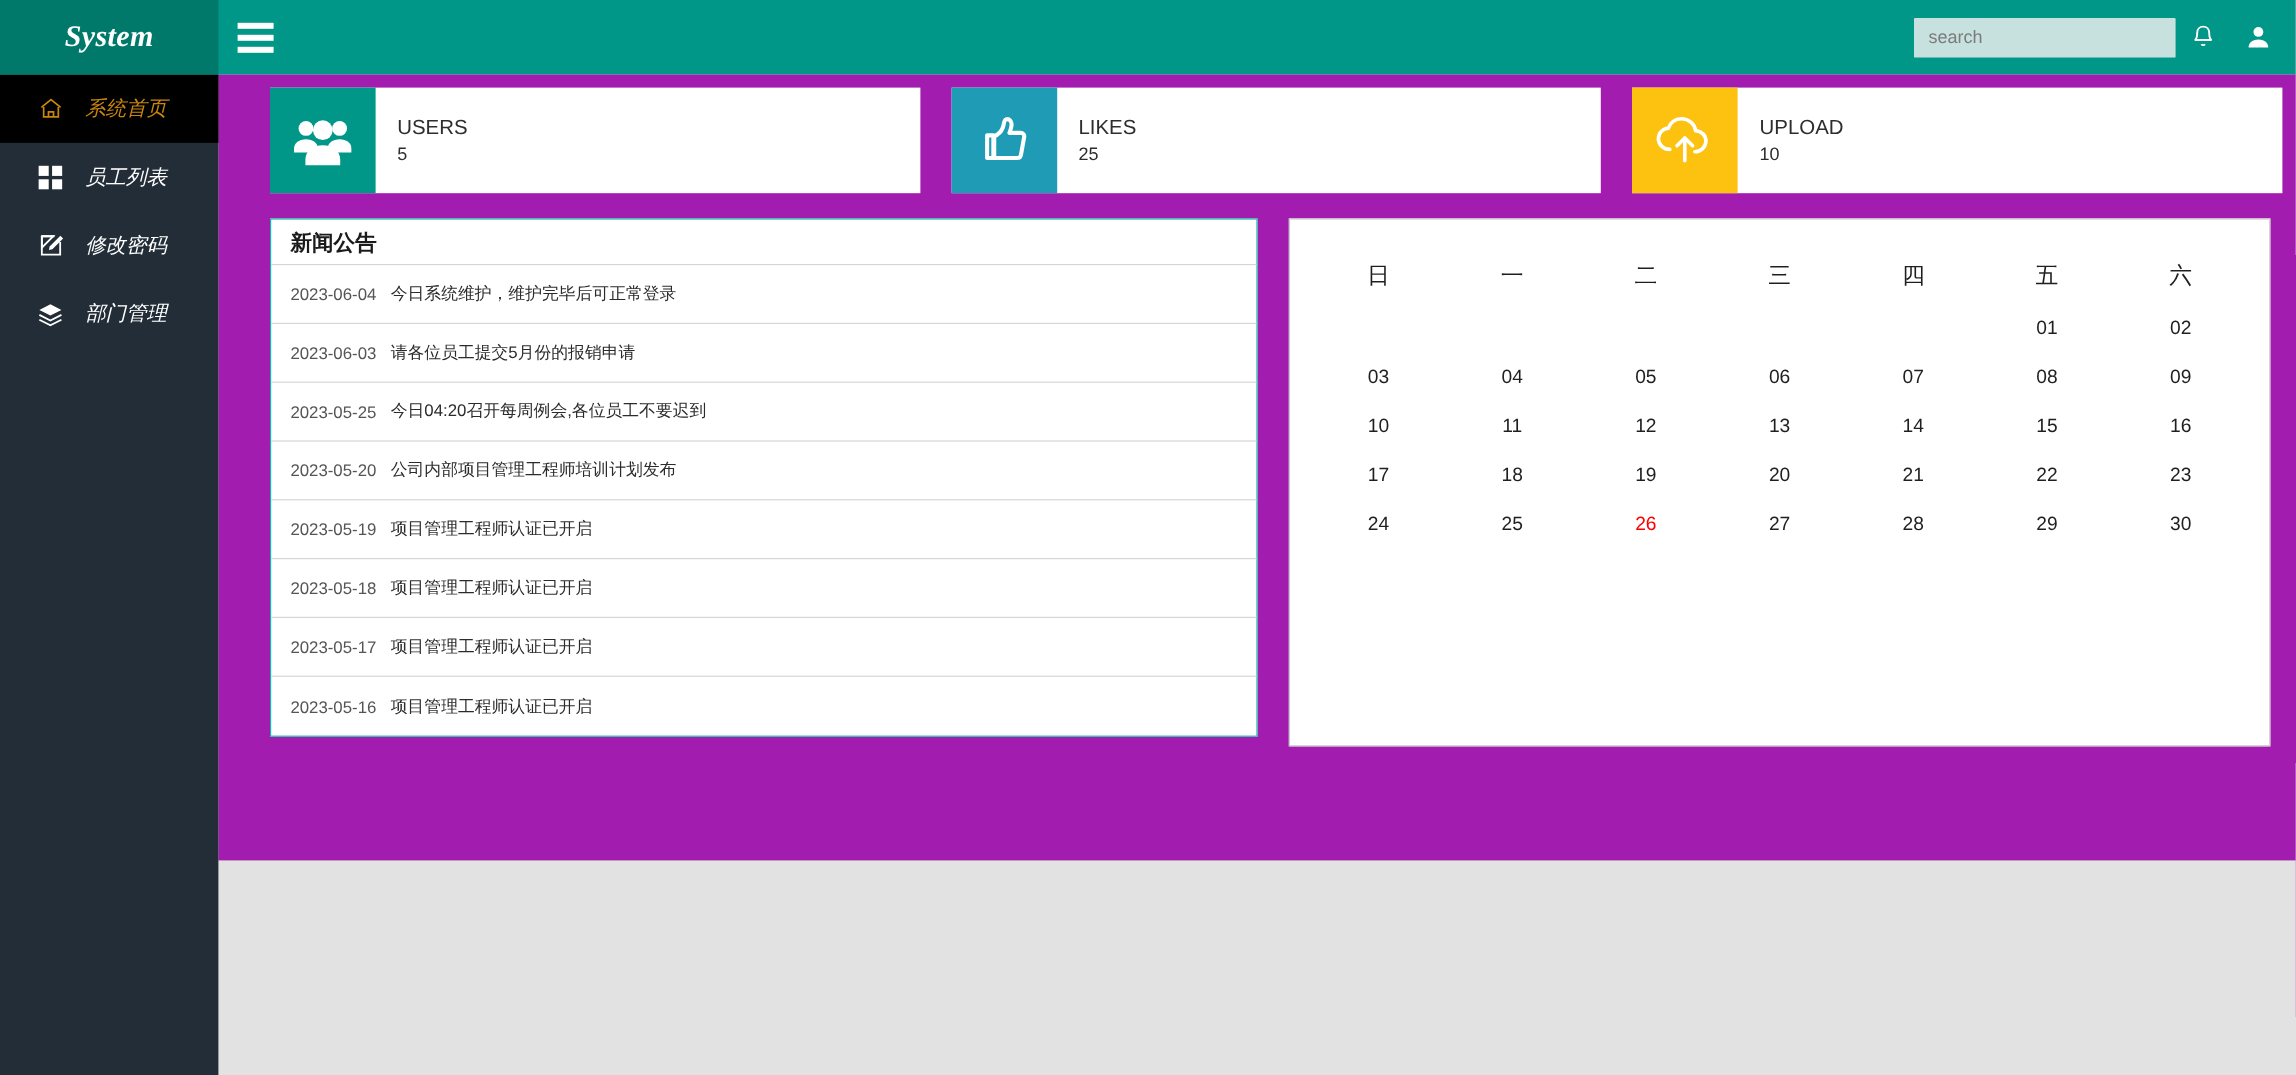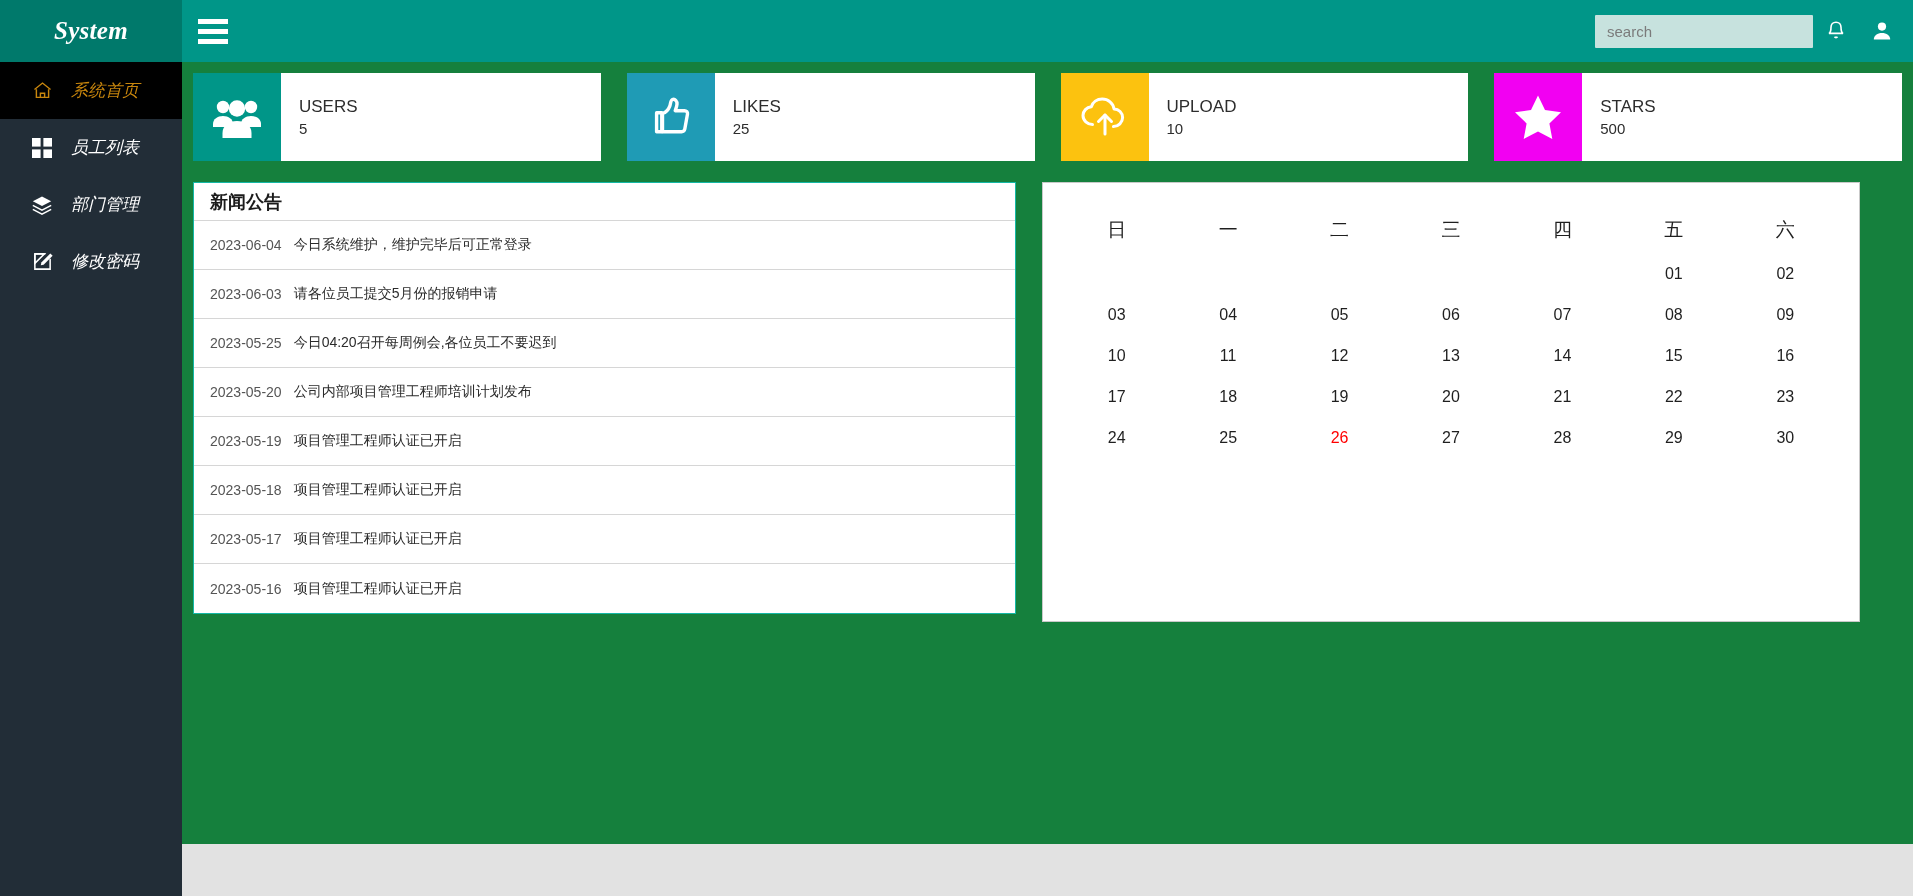--- a/index.html
+++ b/index.html
@@ -101,23 +101,24 @@
     display: flex; align-items: center; justify-content: center;
     flex: 0 0 22px;
   }
   .nav-ico svg { display: block; }
 
   
   #main {
     position: absolute;
     top: 62px; left: 182px;
     width: 1731px;
-    height: 782px;
-    background: #15803d;
+    height: 655px;
+    background: #a21caf;
     overflow: hidden;
+    padding-left: 32px;
   }
 
   
   #stats {
     display: flex;
     padding: 11px 11px 0 11px;
     gap: 26px;
   }
   .stat-card {
     flex: 1 1 0;
@@ -280,39 +281,39 @@
         <rect x="11.4" y="0" width="8.6" height="8.6"></rect>
         <rect x="0" y="11.4" width="8.6" height="8.6"></rect>
         <rect x="11.4" y="11.4" width="8.6" height="8.6"></rect>
       </svg>
     </span>
     <span>员工列表</span>
   </div>
 
   <div class="nav-item">
     <span class="nav-ico">
-      <svg width="22" height="22" viewBox="0 0 22 22" fill="none" stroke="#ffffff" stroke-width="1.5">
-        <path d="M11 2.6 1.8 7.3 11 12l9.2-4.7z" fill="#ffffff" stroke="none"></path>
-        <path d="M1.8 11.4 11 16.1l9.2-4.7"></path>
-        <path d="M1.8 15.4 11 20.1l9.2-4.7"></path>
-      </svg>
-    </span>
-    <span>部门管理</span>
-  </div>
-
-  <div class="nav-item">
-    <span class="nav-ico">
       <svg width="21" height="21" viewBox="0 0 22 22" fill="none" stroke="#ffffff" stroke-width="1.6">
         <path d="M3 3h10l-10 10z" fill="none"></path>
         <path d="M3 3v16h16V8"></path>
         <path d="M3 3h11"></path>
         <path d="M19.2 2.6 9.8 12l-.6 3 3-.6 9.4-9.4z" fill="#ffffff" stroke="none"></path>
       </svg>
     </span>
     <span>修改密码</span>
+  </div>
+
+  <div class="nav-item">
+    <span class="nav-ico">
+      <svg width="22" height="22" viewBox="0 0 22 22" fill="none" stroke="#ffffff" stroke-width="1.5">
+        <path d="M11 2.6 1.8 7.3 11 12l9.2-4.7z" fill="#ffffff" stroke="none"></path>
+        <path d="M1.8 11.4 11 16.1l9.2-4.7"></path>
+        <path d="M1.8 15.4 11 20.1l9.2-4.7"></path>
+      </svg>
+    </span>
+    <span>部门管理</span>
   </div>
 
 </div>
 
 <div id="main">
 
   <div id="stats">
 
     <div class="stat-card">
       <div class="stat-ico" style="background:#009688">
@@ -351,31 +352,20 @@
           <path d="M25 37V18"></path>
           <path d="M18.5 24.5 25 18l6.5 6.5"></path>
         </svg>
       </div>
       <div class="stat-body">
         <div class="stat-label">UPLOAD</div>
         <div class="stat-value">10</div>
       </div>
     </div>
 
-    <div class="stat-card">
-      <div class="stat-ico" style="background:#F200F2">
-        <svg width="48" height="46" viewBox="0 0 48 46" fill="#ffffff">
-          <path d="M24 1.5 31 16l16 2.2-11.6 11.2L38.3 45 24 37.4 9.7 45l2.9-15.6L1 18.2 17 16z"></path>
-        </svg>
-      </div>
-      <div class="stat-body">
-        <div class="stat-label">STARS</div>
-        <div class="stat-value">500</div>
-      </div>
-    </div>
 
   </div>
 
   <div id="panels">
 
     <div id="news-panel">
       <div id="news-header">新闻公告</div>
       <div id="news-list">
           <div class="news-row">
             <span class="news-date">2023-06-04</span>

